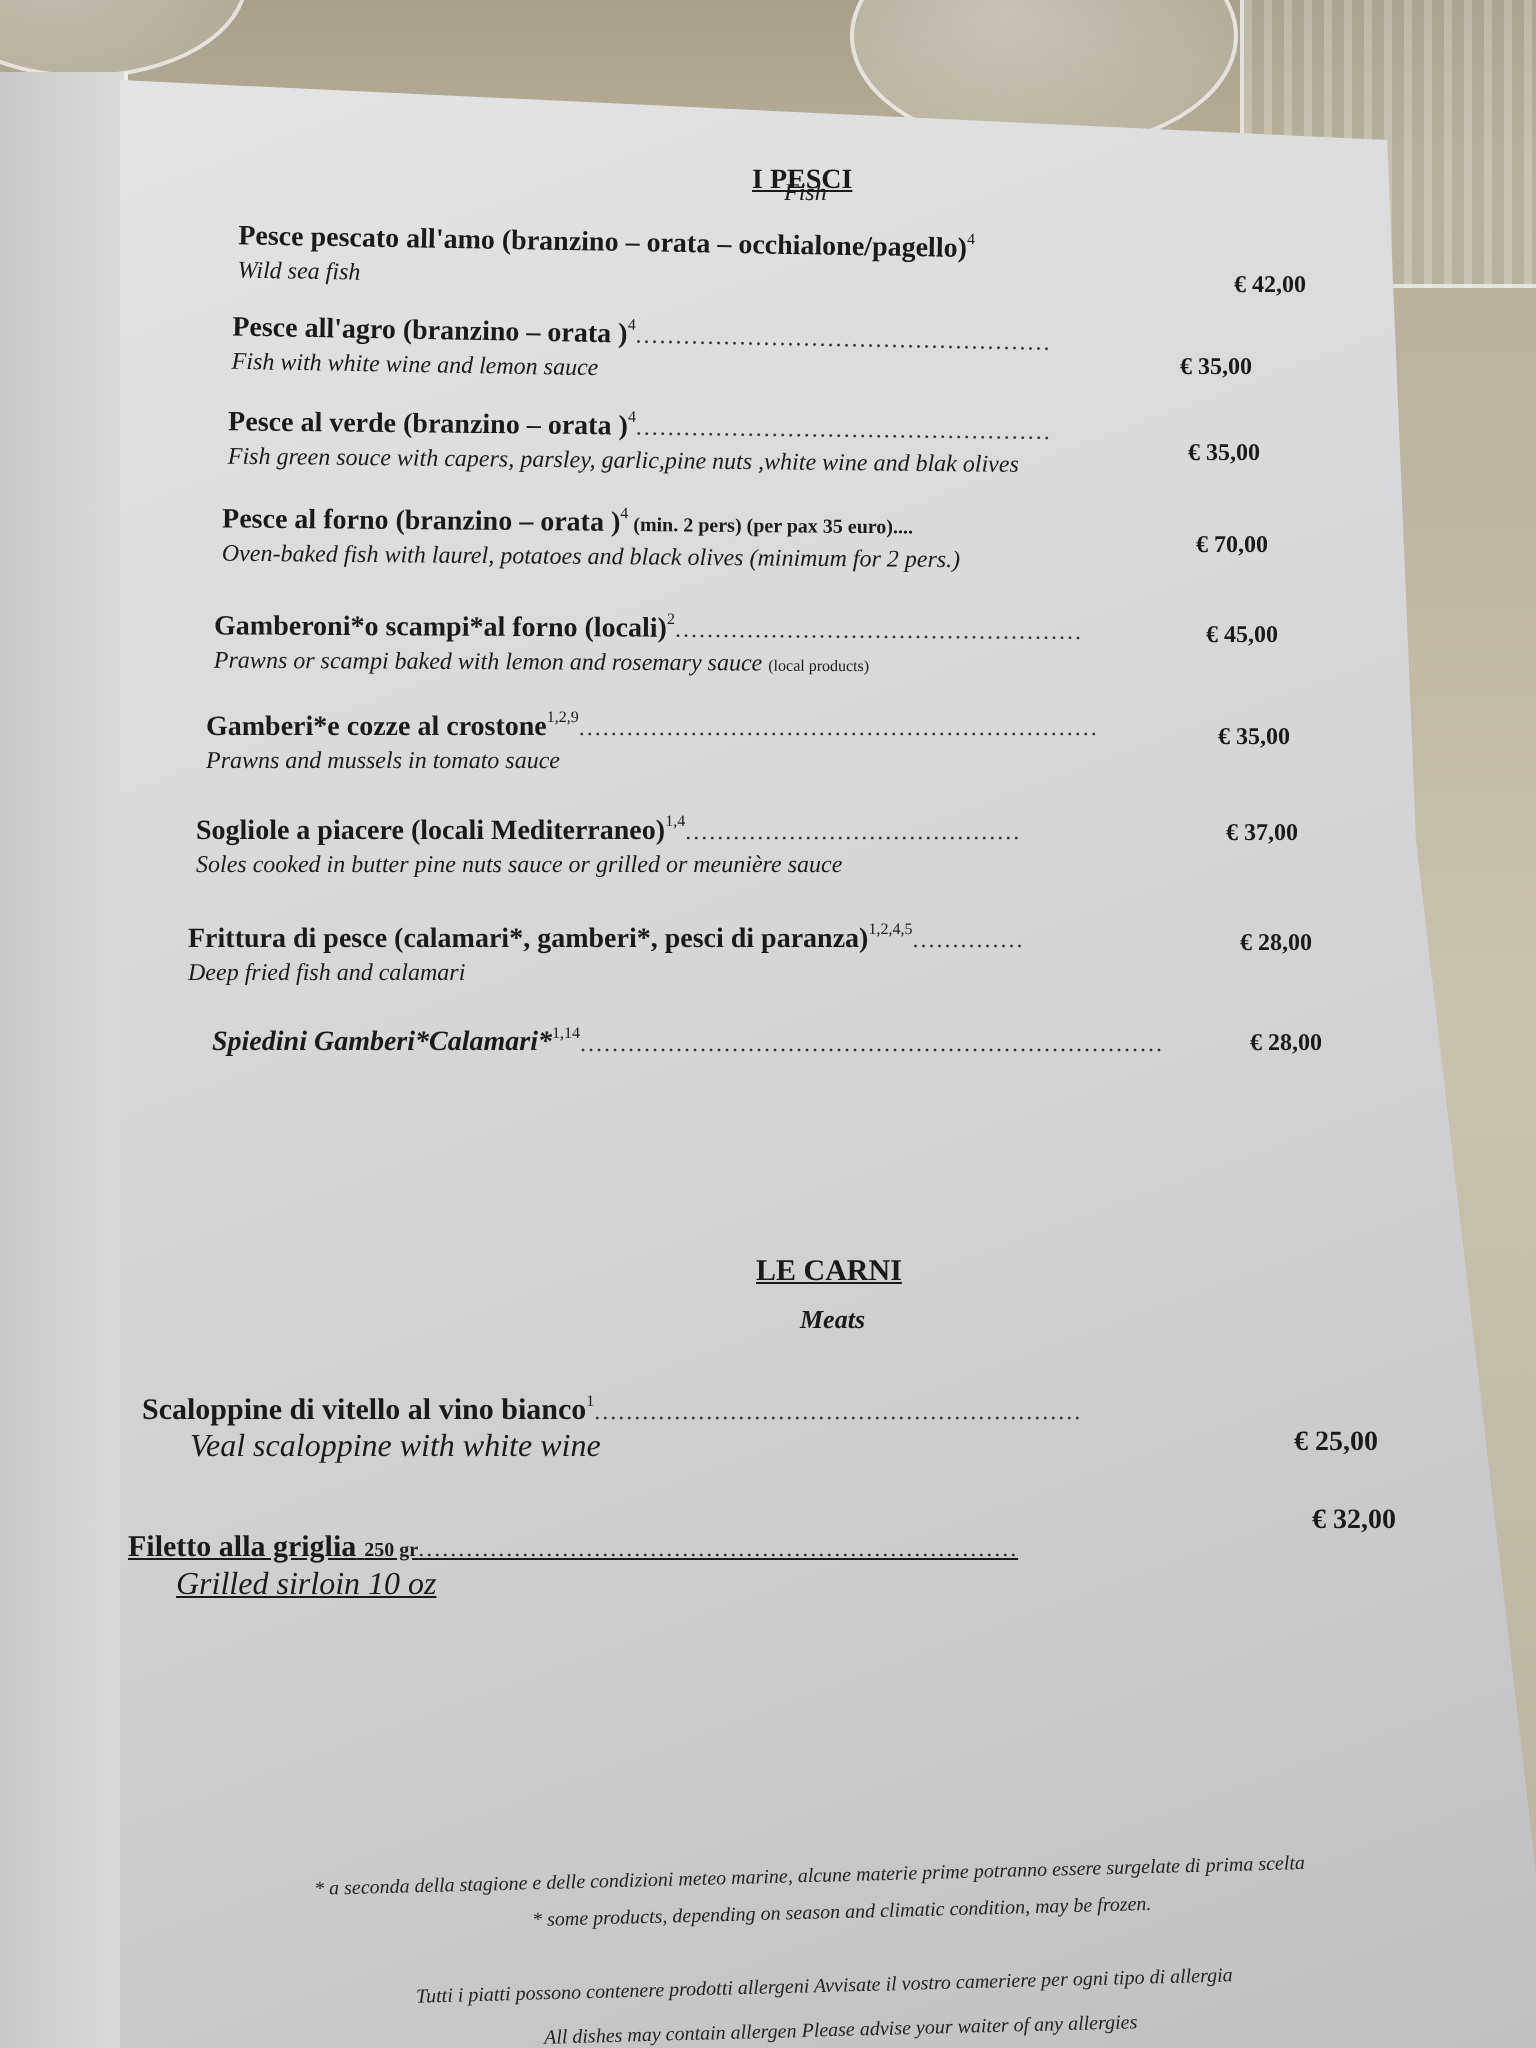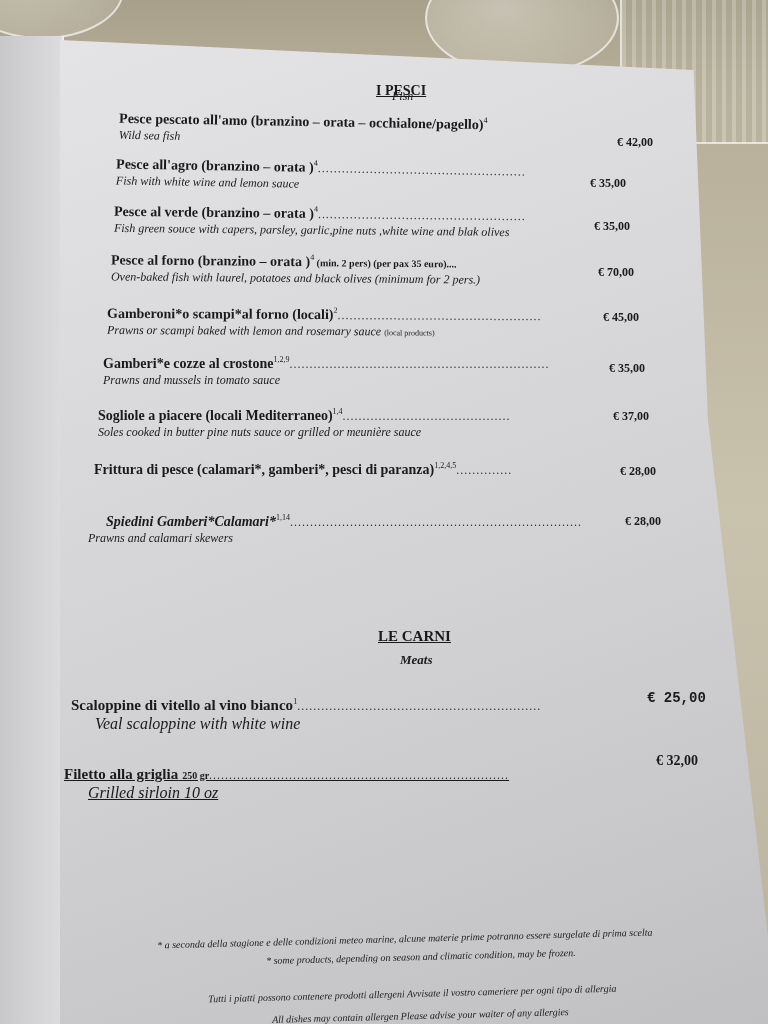--- a/index.html
+++ b/index.html
@@ -91,37 +91,37 @@
   <div class="price" style="left:549px; top:321px;">€ 35,00</div>
 
   <div class="item" style="left:38px; top:366px;">
     <span class="name">Sogliole a piacere (locali  Mediterraneo)</span><sup>1,4</sup><span class="dots">..........................................</span>
     <span class="desc">Soles cooked in butter pine nuts sauce or grilled or meunière sauce</span>
   </div>
   <div class="price" style="left:553px; top:369px;">€ 37,00</div>
 
   <div class="item" style="left:34px; top:420px;">
     <span class="name">Frittura di pesce (calamari*, gamberi*, pesci di paranza)</span><sup>1,2,4,5</sup><span class="dots">..............</span>
+    <span class="desc">Deep fried fish and calamari</span>
   </div>
   <div class="price" style="left:560px; top:424px;">€ 28,00</div>
 
   <div class="item" style="left:28px; top:472px;">
     <span class="name ital">Spiedini Gamberi*Calamari*</span><sup>1,14</sup><span class="dots">.........................................................................</span>
-    <span class="desc">Prawns and calamari skewers</span>
   </div>
   <div class="price" style="left:565px; top:474px;">€ 28,00</div>
 
   <div class="section-title" style="left:318px; top:588px; font-size:15px;">LE CARNI</div>
   <div class="section-sub" style="left:340px; top:612px; font-size:13px;font-weight:bold;">Meats</div>
 
   <div class="item big" style="left:11px; top:656px;">
     <span class="name">Scaloppine di vitello al vino bianco</span><sup>1</sup><span class="dots">.............................................................</span>
     <span class="desc">Veal scaloppine with white wine</span>
   </div>
-  <div class="price big-price" style="left:587px; top:650px;font-family:Liberation Mono, monospace;">€ 25,00</div>
+  <div class="price big-price" style="left:587px; top:674px;">€ 25,00</div>
 
   <div class="item big" style="left:4px; top:725px;text-decoration:underline;">
     <span class="name">Filetto alla griglia</span> <span class="note">250 gr</span><span class="dots">...........................................................................</span>
     <span class="desc">Grilled sirloin 10 oz</span>
   </div>
   <div class="price big-price" style="left:596px; top:713px;">€ 32,00</div>
 
   <div class="footer" style="left:97px; top:893px; transform:rotate(-1.5deg);">* a seconda della stagione e delle condizioni meteo marine, alcune materie prime potranno essere surgelate di prima scelta</div>
   <div class="footer" style="left:206px; top:911px; transform:rotate(-1.5deg);">* some products, depending on season and climatic condition, may be frozen.</div>
   <div class="footer" style="left:148px; top:948px; transform:rotate(-1.5deg);">Tutti i piatti possono contenere prodotti allergeni Avvisate il vostro cameriere per ogni tipo di allergia</div>

